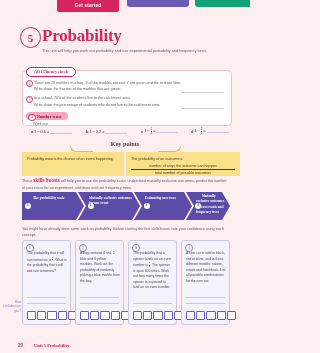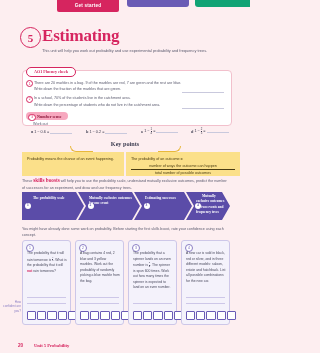--- a/index.html
+++ b/index.html
@@ -175,21 +175,21 @@
 
   <div class="tabs">
     <div class="tab pink"></div>
     <div class="tab purple"></div>
     <div class="tab green"></div>
     <div class="tab-label">Get started</div>
   </div>
 
   <div class="hdr"></div>
   <div class="num-circle">5</div>
-  <div class="unit-title">Estimating</div>
+  <div class="unit-title">Probability</div>
   <div class="intro">This unit will help you work out probability and use experimental probability and frequency trees.</div>
 
   <div class="ao1-panel"></div>
   <div class="ao1-chip">AO1 Fluency check</div>
 
   <div class="qnum" style="left:26px;top:80px;">1</div>
   <div class="q" style="left:34px;top:79.5px;width:194px;">There are 20 marbles in a bag. 9 of the marbles are red, 7 are green and the rest are blue.</div>
   <div class="q" style="left:34px;top:86px;width:194px;">Write down the fraction of the marbles that are green.</div>
   <div class="rule" style="left:182px;top:92px;width:42px;"></div>
 

